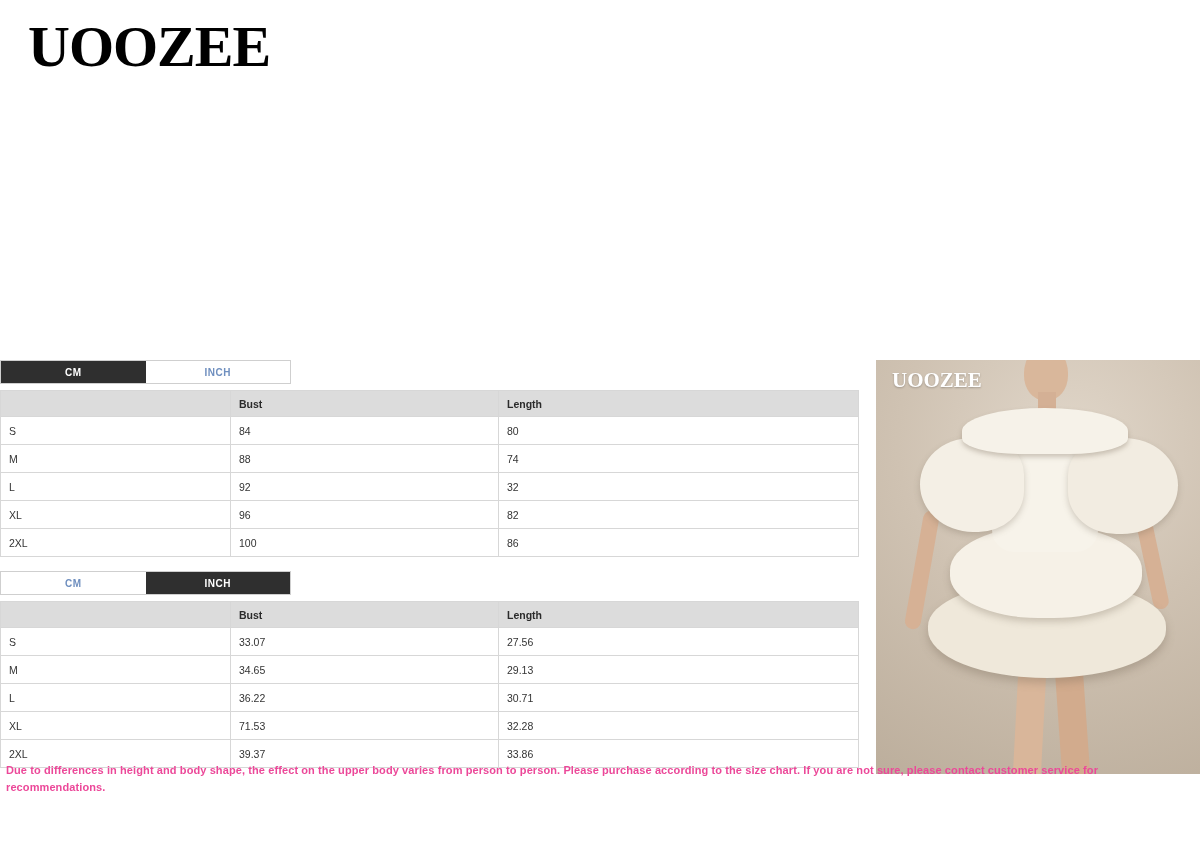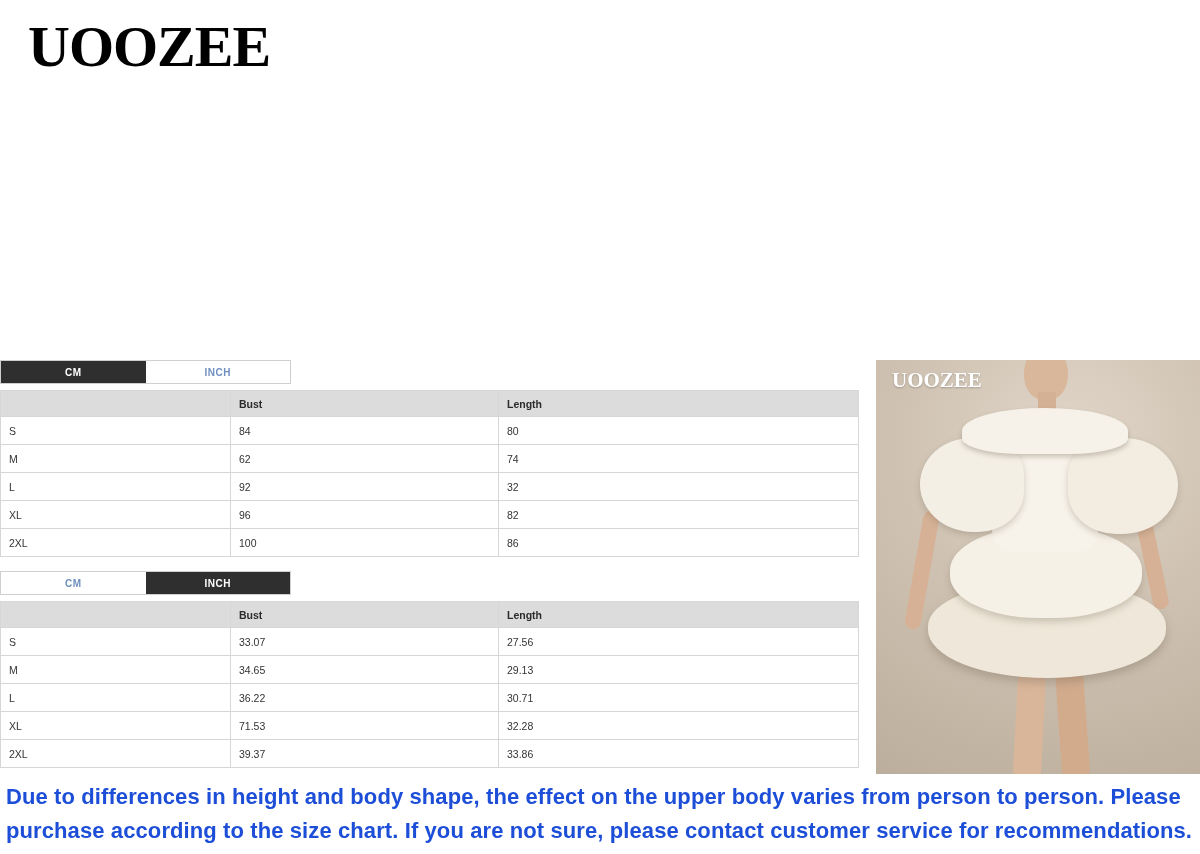--- a/index.html
+++ b/index.html
@@ -225,25 +225,25 @@
     width: 238px; height: 96px;
     background: #efe8da;
     border-radius: 46% 46% 50% 50%;
     box-shadow: 0 5px 9px rgba(120,105,88,.35);
   }
 
   
   .disclaimer {
     position: absolute;
     left: 6px;
-    top: 780px;
+    top: 762px;
     width: 1190px;
-    font-size: 22px;
-    font-weight: 700;
-    color: #1d4ed8;
+    font-size: 11px;
+    font-weight: 700;
+    color: #ec4899;
     line-height: 1.55;
     letter-spacing: 0.1px;
   }
 </style>
 </head>
 <body>
 
 <div class="brand-logo">UOOZEE</div>
 
 <div class="chart-area">
@@ -269,21 +269,21 @@
         </tr>
       </thead>
       <tbody>
         <tr>
           <td>S</td>
           <td>84</td>
           <td>80</td>
         </tr>
         <tr>
           <td>M</td>
-          <td>62</td>
+          <td>88</td>
           <td>74</td>
         </tr>
         <tr>
           <td>L</td>
           <td>92</td>
           <td>32</td>
         </tr>
         <tr>
           <td>XL</td>
           <td>96</td>

